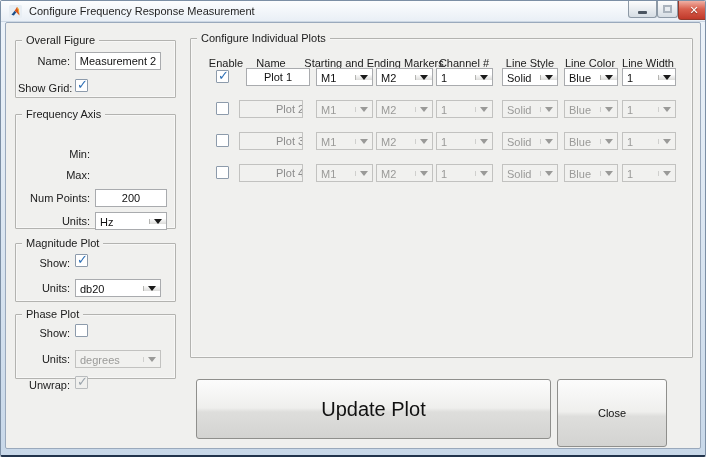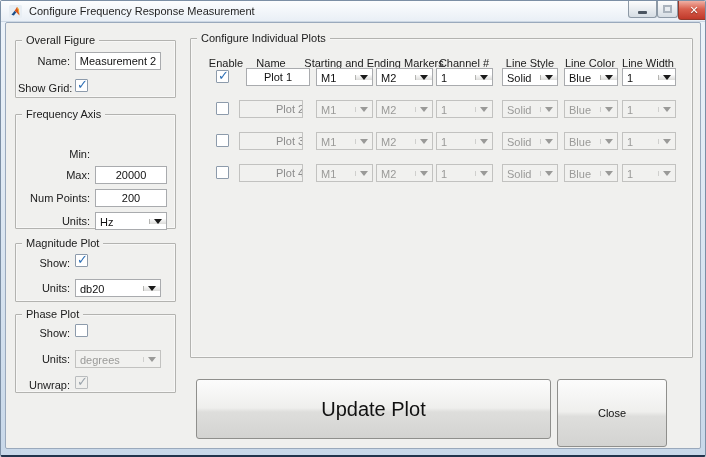--- a/index.html
+++ b/index.html
@@ -98,42 +98,41 @@
     <span class="lbl" style="left:2px;top:14px;width:52px;">Name:</span>
     <input class="tf" style="left: 59px; top: 11px; width: 86px;" value="Measurement 2">
     <span class="lbl" style="left:2px;top:41px;width:52px;">Show Grid:</span>
     <span class="cb checked" style="left:59px;top:38px;"></span>
   </div>
 
   <div class="group" style="left:14px;top:113px;width:161px;height:115px;">
     <span class="group-title">Frequency Axis</span>
     <span class="lbl" style="left:2px;top:33px;width:72px;">Min:</span>
     <span class="lbl" style="left:2px;top:54px;width:72px;">Max:</span>
-    <input class="tf" style="left: 79px; top: 51px; width: 72px;" value="20000">
     <span class="lbl" style="left:2px;top:77px;width:72px;">Num Points:</span>
     <input class="tf" style="left: 79px; top: 74px; width: 72px;" value="200">
     <span class="lbl" style="left:2px;top:100px;width:72px;">Units:</span>
     <div class="dd" style="left:79px;top:97px;width:72px;">
       <span class="dd-t">Hz</span>
       <span class="dd-a"></span>
     </div>
   </div>
 
   <div class="group" style="left:14px;top:242px;width:161px;height:59px;">
     <span class="group-title">Magnitude Plot</span>
     <span class="lbl" style="left:2px;top:13px;width:52px;">Show:</span>
     <span class="cb checked" style="left:59px;top:10px;"></span>
     <span class="lbl" style="left:2px;top:38px;width:52px;">Units:</span>
     <div class="dd" style="left:59px;top:35px;width:86px;">
       <span class="dd-t">db20</span>
       <span class="dd-a"></span>
     </div>
   </div>
 
-  <div class="group" style="left:14px;top:313px;width:161px;height:79px;">
+  <div class="group" style="left:14px;top:313px;width:161px;height:65px;">
     <span class="group-title">Phase Plot</span>
     <span class="lbl" style="left:2px;top:12px;width:52px;">Show:</span>
     <span class="cb" style="left:59px;top:9px;"></span>
     <span class="lbl" style="left:2px;top:38px;width:52px;">Units:</span>
     <div class="dd off" style="left:59px;top:35px;width:86px;">
       <span class="dd-t">degrees</span>
       <span class="dd-a"></span>
     </div>
     <span class="lbl" style="left:2px;top:64px;width:52px;">Unwrap:</span>
     <span class="cb dis checked" style="left:59px;top:61px;"></span>

